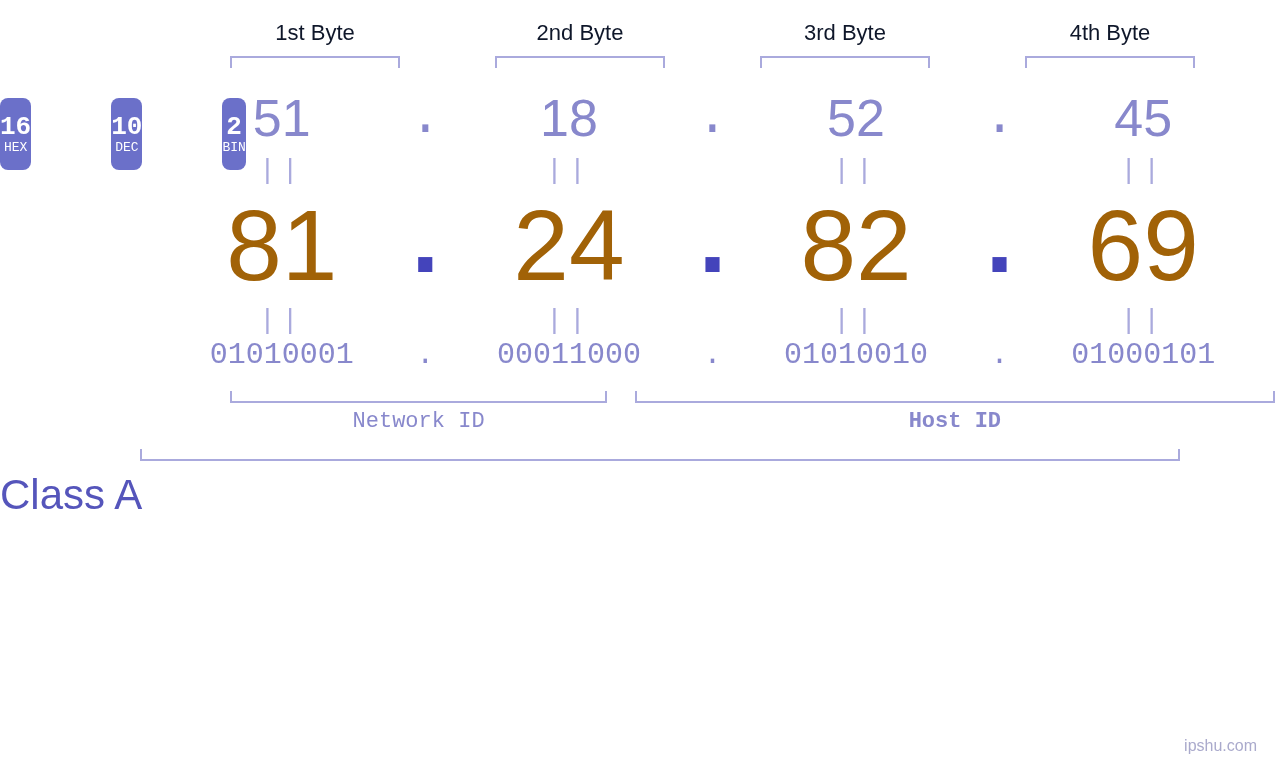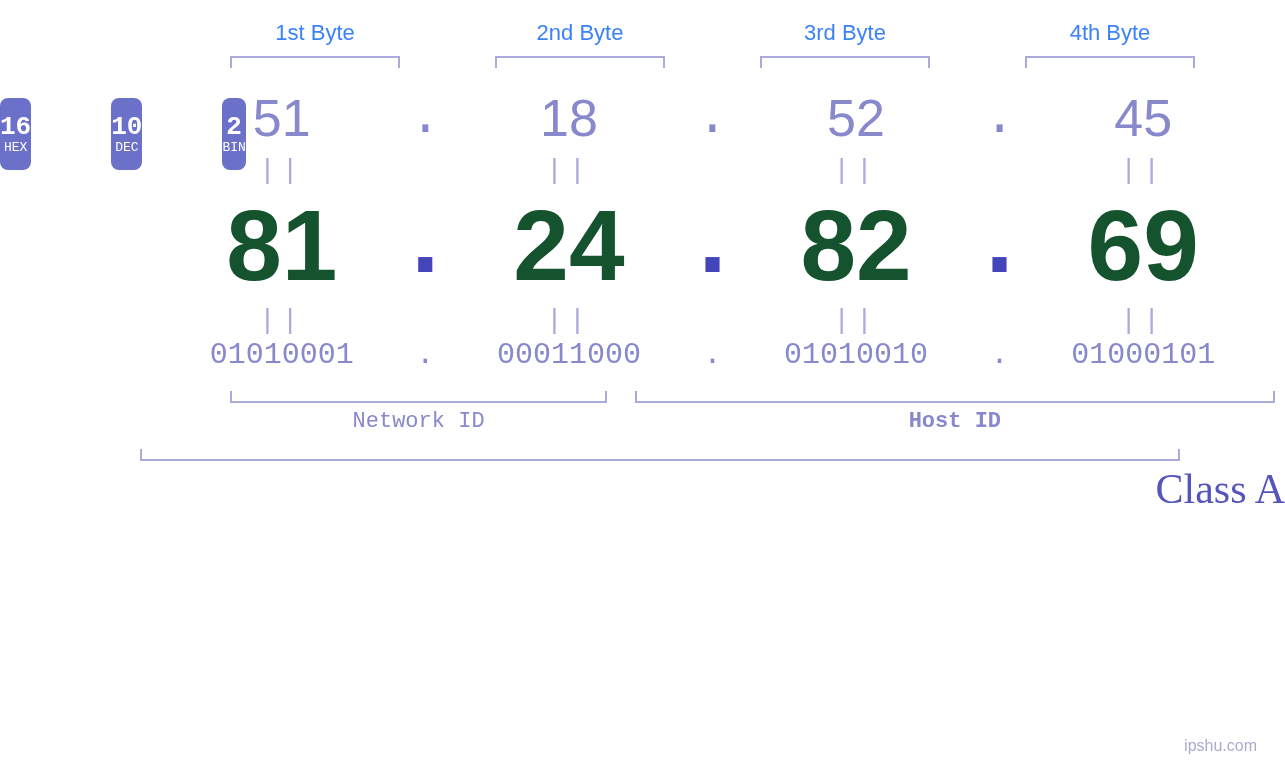--- a/index.html
+++ b/index.html
@@ -27,21 +27,21 @@
     
     .byte-headers {
       display: flex;
       width: 1060px;
       margin-left: 140px;
       justify-content: space-around;
       margin-bottom: 10px;
     }
 
     .byte-header {
-      color: #3b82f6;
+      color: #0f172a;
       font-size: 22px;
       font-family: Arial, sans-serif;
       text-align: center;
       width: 200px;
     }
 
     
     .bracket-row {
       display: flex;
       width: 1060px;
@@ -166,24 +166,24 @@
       font-size: 28px;
       letter-spacing: 6px;
     }
 
     .equals-dot-cell {
       width: 40px;
     }
 
     
     .dec-val {
-      color: #14532d;
+      color: #a16207;
       font-size: 100px;
       font-family: Arial, sans-serif;
-      font-weight: bold;
+      font-weight: normal;
     }
 
     .dec-dot {
       color: #4444bb;
       font-size: 100px;
       font-weight: bold;
     }
 
     
     .bin-val {
@@ -261,23 +261,23 @@
 
     .class-bracket-wrapper {
       width: 1285px;
       display: flex;
       justify-content: flex-start;
     }
 
     .class-a-label {
       color: #5555bb;
       font-size: 42px;
-      font-family: Liberation Serif, serif;
-      text-align: right;
-      margin-top: 4px;
+      font-family: Liberation Sans, sans-serif;
+      text-align: left;
+      margin-top: 10px;
       width: 100%;
     }
 
     
     .watermark {
       position: absolute;
       bottom: 12px;
       right: 28px;
       color: #aaaacc;
       font-size: 16px;

